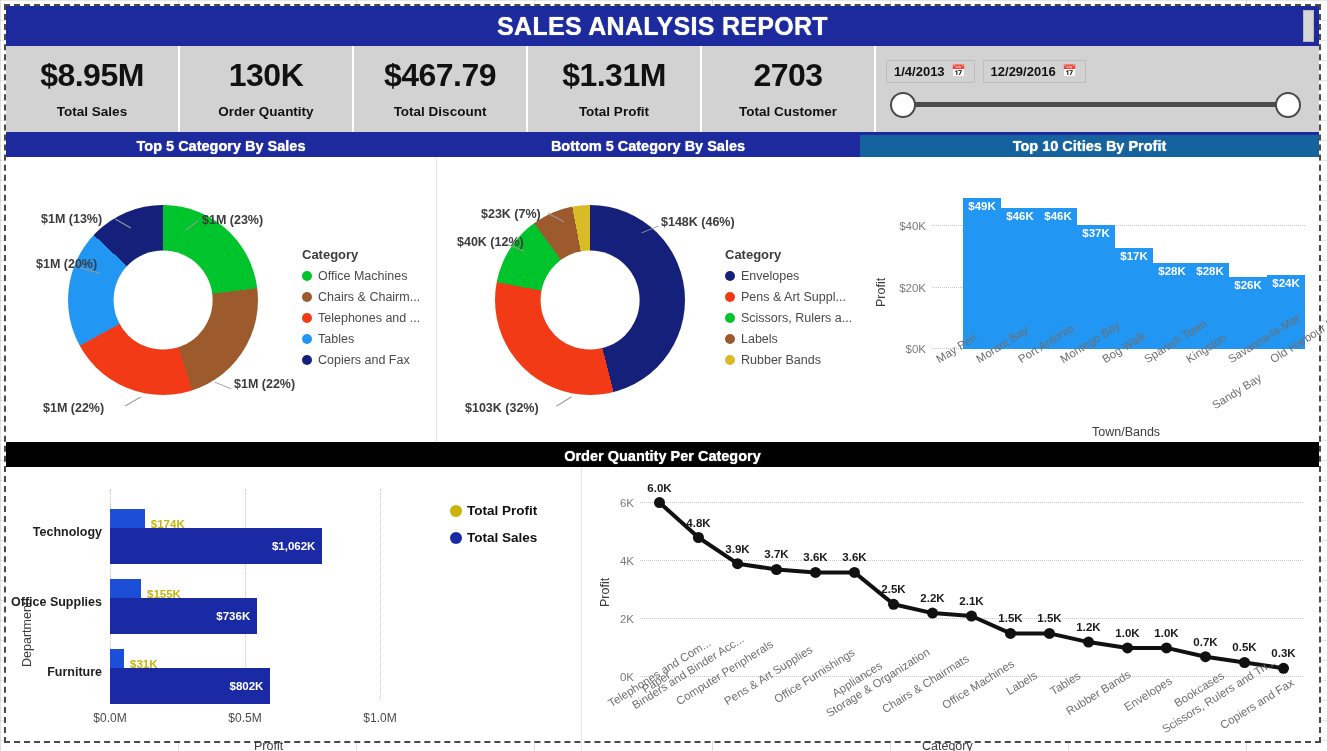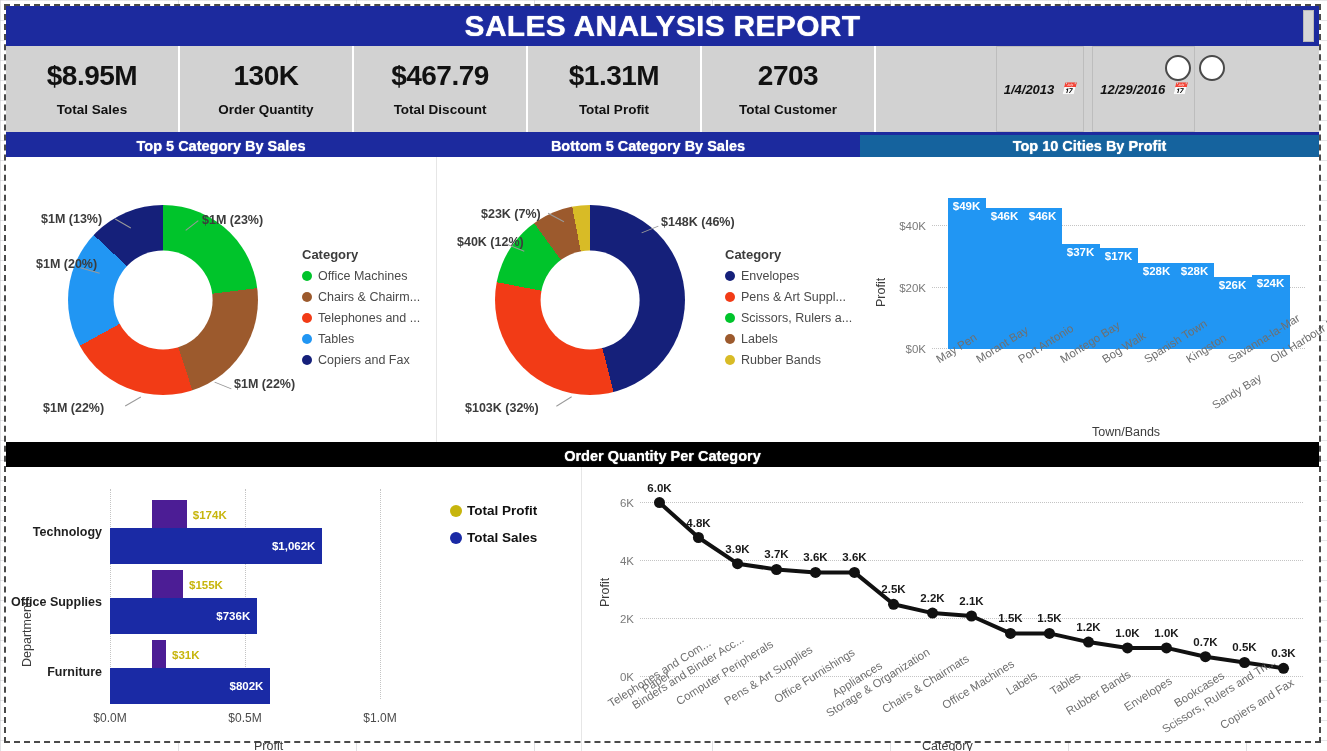--- a/index.html
+++ b/index.html
@@ -23,38 +23,38 @@
     z-index:2; background:#ffffff;
     outline:2px dashed #4a4a4a; outline-offset:0px;
   }
 
   
   .title-bar {
     height:40px; background:#1c2a9e; color:#fff;
     display:flex; align-items:center; justify-content:center;
     position:relative;
   }
-  .title-bar .txt { font-size:30px; font-weight:bold; letter-spacing:.3px;
+  .title-bar .txt { font-size:25px; font-weight:bold; letter-spacing:.3px;
      text-shadow:0 0 1px #fff; }
   .scroll-nub { position:absolute; right:5px; top:4px; width:11px; height:32px;
      background:#d6d6d6; border:1px solid #b9b9b9; }
 
   
   .kpi-strip { height:89px; background:#d2d2d2; display:flex;
      border-bottom:3px solid #1c2a9e; }
   .kpi-cards { display:flex; flex:0 0 868px; }
   .kpi {
     flex:1; display:flex; flex-direction:column; align-items:center;
     justify-content:center; border-right:2px solid #fff; color:#111;
   }
-  .kpi .val { font-size:28px; font-weight:bold; letter-spacing:-.5px; line-height:1.05; }
+  .kpi .val { font-size:32px; font-weight:bold; letter-spacing:-.5px; line-height:1.05; }
   .kpi .lbl { font-size:13.5px; font-weight:bold; margin-top:11px; }
 
-  .slicer { flex:1; display:flex; flex-direction:row; justify-content:center;
-     padding:0 14px 0 10px; border-left:2px solid #fff;font-style:italic; }
+  .slicer { flex:1; display:flex; flex-direction:column; justify-content:center;
+     padding:0 14px 0 10px; border-left:2px solid #fff; }
   .slicer-dates { display:flex; gap:8px; }
   .date-box { border:1px solid #bdbdbd; background:#d2d2d2; padding:3px 7px;
      display:flex; align-items:center; gap:7px; font-size:13px; font-weight:bold; color:#111; }
   .cal-ico { font-size:12px; color:#6b6b6b; }
   .slider { position:relative; height:30px; margin-top:6px; }
   .slider .track { position:absolute; left:20px; right:20px; top:13px; height:5px;
      background:#4a4a4a; border-radius:3px; }
   .slider .knob { position:absolute; top:3px; width:26px; height:26px; border-radius:50%;
      background:#fff; border:2px solid #4a4a4a; }
   .slider .knob.l { left:4px; }
@@ -85,41 +85,41 @@
   .leader { position:absolute; background:#9a9a9a; height:1px; }
 
   .legend { position:absolute; font-size:12.5px; color:#4a4a4a; }
   .legend .lt { font-weight:bold; color:#3c3c3c; margin-bottom:7px; font-size:13px; }
   .legend .li { display:flex; align-items:center; gap:6px; margin-bottom:7px; }
   .legend .dot { width:10px; height:10px; border-radius:50%; flex:none; }
 
   
   .cities-plot { position:absolute; left:72px; top:32px; right:14px; height:160px; }
   .cbars { position:absolute; inset:0; display:flex; align-items:flex-end;
-     justify-content:center; }
+     justify-content:flex-end; }
   .cbar { width:38px; background:#2196f3; position:relative; }
   .cbar .v { position:absolute; top:2px; left:50%; transform:translateX(-50%);
      color:#fff; font-size:11.5px; font-weight:bold; white-space:nowrap; }
   .gl { position:absolute; left:0; right:0; border-top:1px dotted #c4c4c4; }
   .ytick { position:absolute; right:calc(100% + 6px); font-size:11.5px; color:#7a7a7a;
      transform:translateY(-50%); white-space:nowrap; }
   .cat-rot { position:absolute; font-size:11.5px; color:#6f6f6f;
      transform:rotate(-32deg); transform-origin:left top; white-space:nowrap; }
   .axis-title { position:absolute; font-size:12.5px; color:#3c3c3c; }
   .axis-title.vert { transform:rotate(-90deg); transform-origin:left top; }
 
   
   .row2 { display:flex; height:293px; }
   .p-dept { width:575px; position:relative; }
   .p-line { flex:1; position:relative; border-left:1px solid #e6e6e6; }
 
   .dept-plot { position:absolute; left:104px; top:22px; width:320px; height:210px; }
   .dgroup { position:absolute; left:0; width:100%; }
   .dbar { position:absolute; left:0; }
-  .dbar.profit { background:#4c1d95; height:30px; top:3px;margin-left:42px; }
+  .dbar.profit { background:#1d4ed8; height:30px; top:12px; }
   .dbar.sales  { background:#1a2aa5; height:36px; top:31px; }
   .dbar .lab { position:absolute; top:50%; transform:translateY(-50%);
      font-size:11.5px; font-weight:bold; white-space:nowrap; }
   .dbar.profit .lab { left:calc(100% + 6px); color:#c7b50d; }
   .dbar.sales  .lab { right:7px; color:#fff; }
   .dcat { position:absolute; right:calc(100% + 8px); font-size:12.5px; font-weight:bold;
      color:#1f1f1f; white-space:nowrap; }
   .vgl { position:absolute; top:0; bottom:0; border-left:1px dotted #c4c4c4; }
   .xtick { position:absolute; font-size:12px; color:#4a4a4a; transform:translateX(-50%);
      white-space:nowrap; }
@@ -302,21 +302,21 @@
         <div class="cbars">
           <div class="cbar" style="height:150.7px">
               <span class="v">$49K</span>
             </div>
           <div class="cbar" style="height:141.5px">
               <span class="v">$46K</span>
             </div>
           <div class="cbar" style="height:141.5px">
               <span class="v">$46K</span>
             </div>
-          <div class="cbar" style="height:105px">
+          <div class="cbar" style="height:124px">
               <span class="v">$37K</span>
             </div>
           <div class="cbar" style="height:101.5px">
               <span class="v">$17K</span>
             </div>
           <div class="cbar" style="height:86.2px">
               <span class="v">$28K</span>
             </div>
           <div class="cbar" style="height:86.2px">
               <span class="v">$28K</span>

